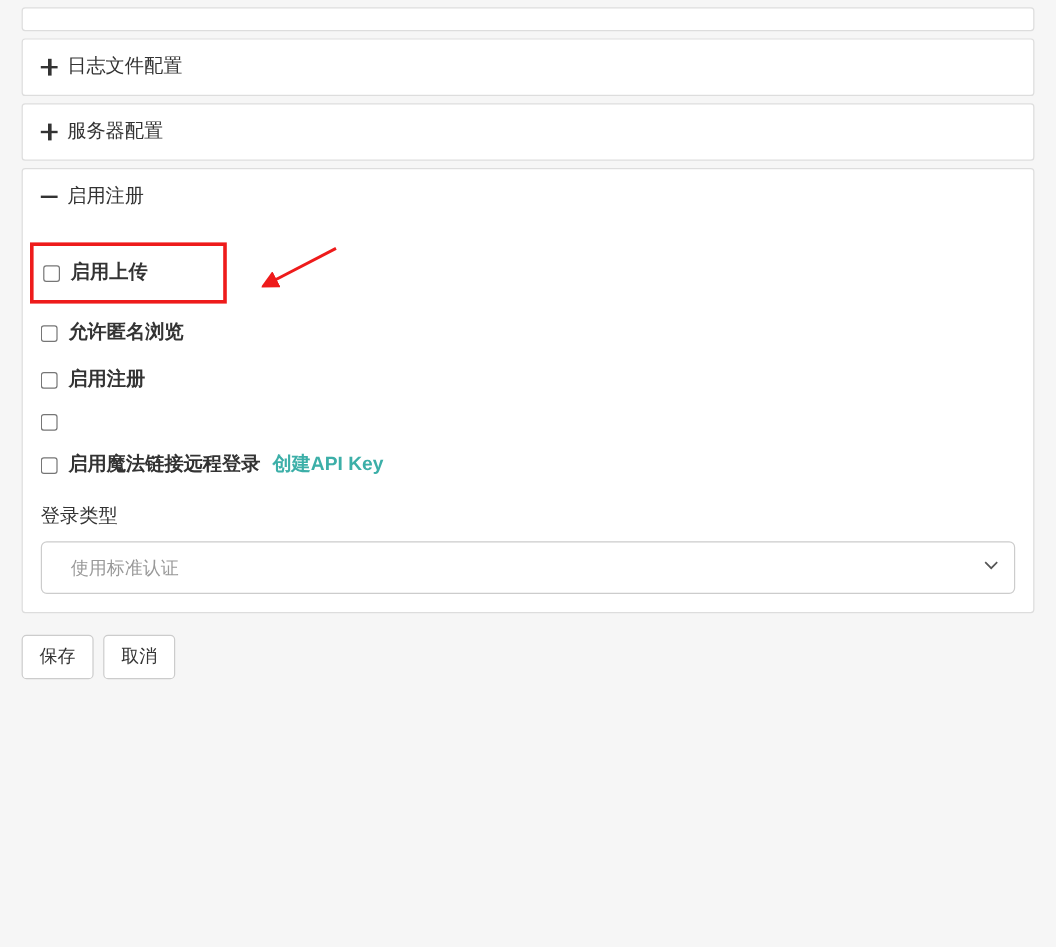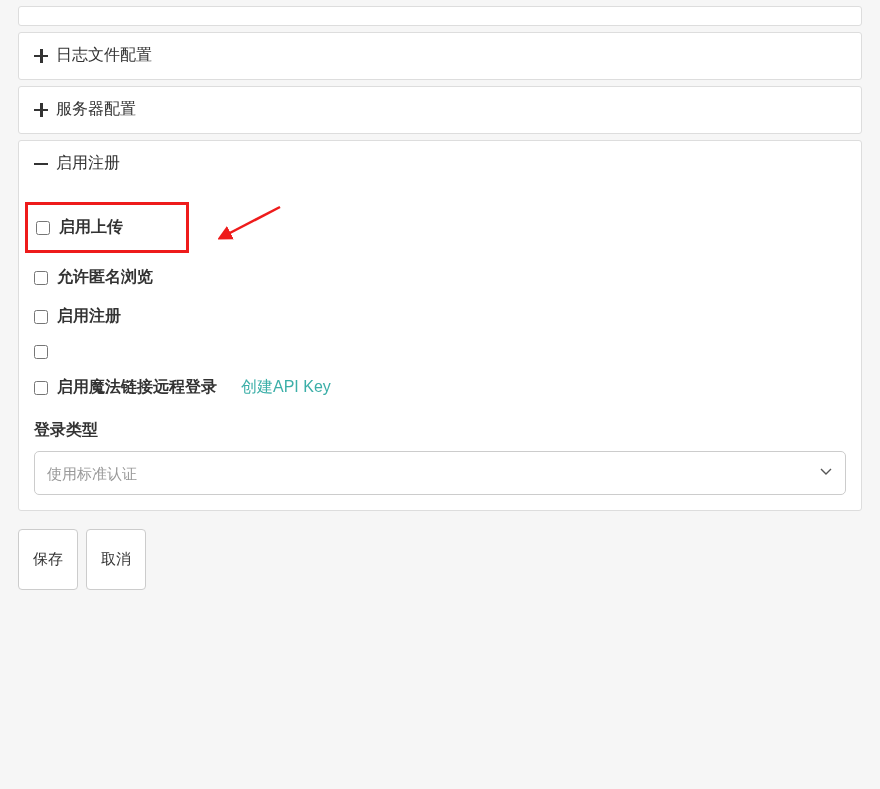--- a/index.html
+++ b/index.html
@@ -68,34 +68,34 @@
     }
     .form-group.highlight {
       border: 3px solid #ee1b1b;
       padding: 12px 8px;
       margin-left: -9px;
       margin-bottom: 14px;
       width: 164px;
     }
     .link-teal {
       color: #3cafa8;
-      font-weight: 400;
-      margin-left: 18px;
+      font-weight: 700;
+      margin-left: 4px;
       text-decoration: none;
     }
     .label-block {
       display: block;
       font-size: 16px;
-      font-weight: 700;
+      font-weight: 400;
       margin-bottom: 10px;
     }
     .form-control {
       width: 100%;
       height: 44px;
-      padding: 6px 12px;
+      padding: 6px 24px;
       font-size: 15px;
       color: #999;
       background: #fff;
       border: 1px solid #ccc;
       border-radius: 5px;
       appearance: none;
       -webkit-appearance: none;
       -moz-appearance: none;
     }
     .select-wrap {
@@ -109,21 +109,21 @@
       pointer-events: none;
       font-size: 11px;
       color: #555;
     }
     .btn-row {
       margin-top: 18px;
       display: flex;
       gap: 8px;
     }
     .btn {
-      padding: 20px 14px;
+      padding: 8px 14px;
       background: #fff;
       border: 1px solid #ccc;
       border-radius: 4px;
       font-size: 15px;
       color: #333;
       cursor: pointer;
     }
     .arrow-annot {
       position: absolute;
       left: 200px;

